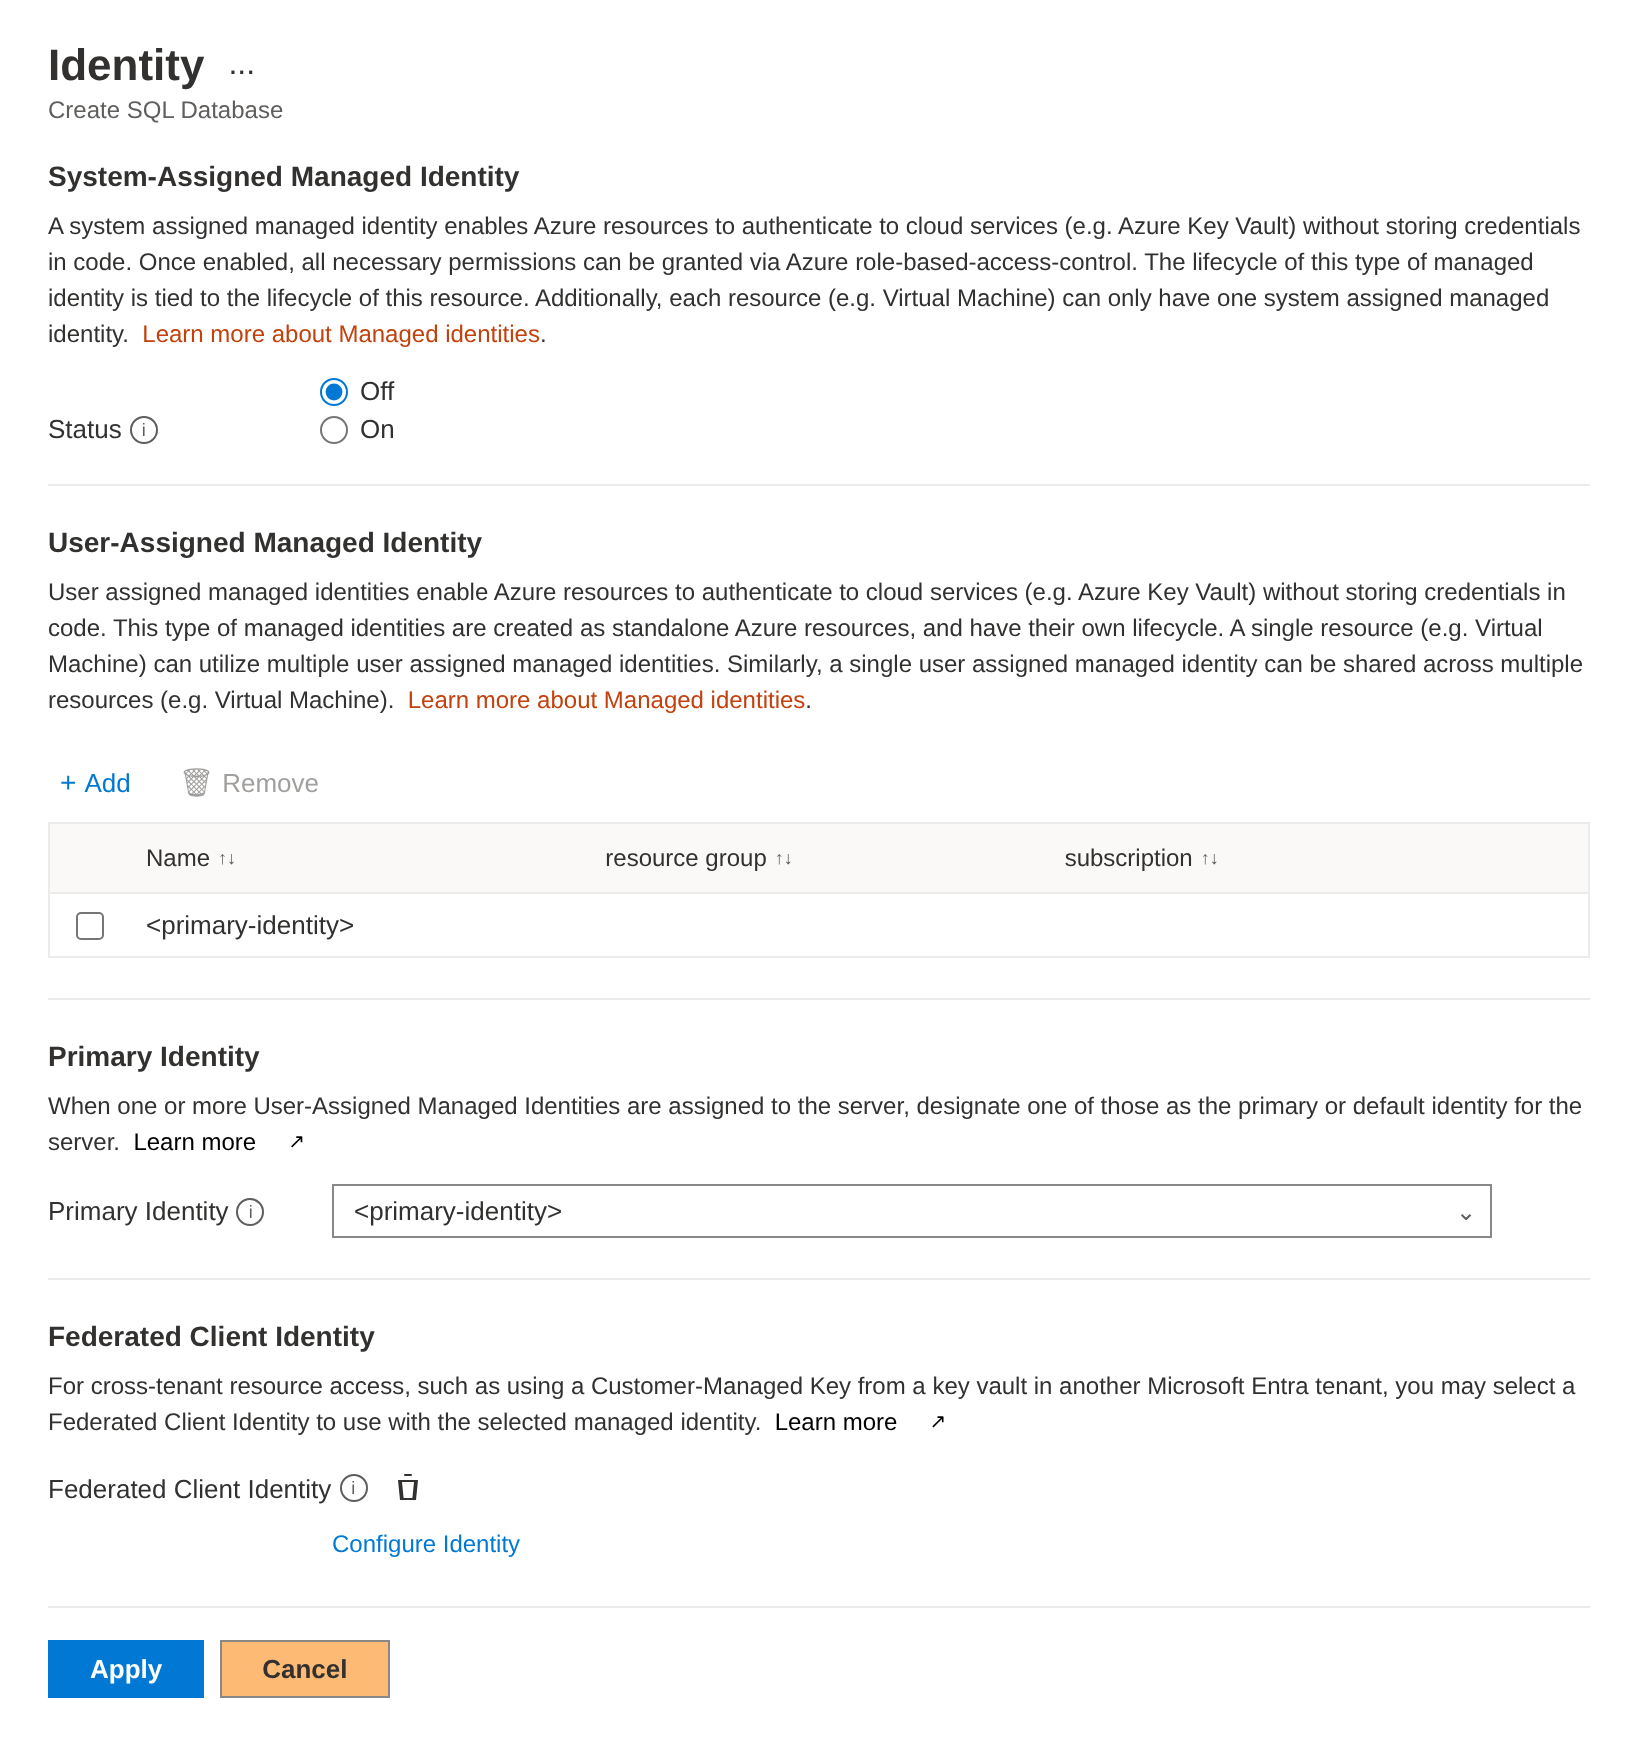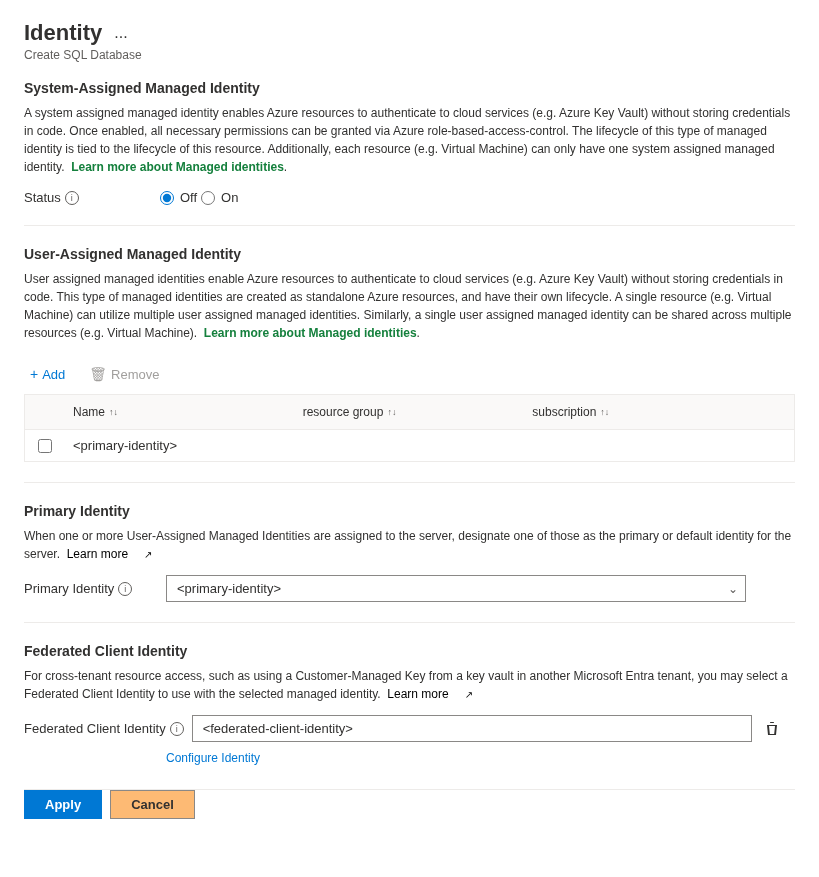--- a/index.html
+++ b/index.html
@@ -31,24 +31,23 @@
       color: #323130;
       margin-bottom: 8px;
     }
     .description {
       font-size: 12px;
       color: #323130;
       line-height: 1.5;
       margin-bottom: 12px;
     }
     .link {
-      color: #15803d;
+      color: #c2410c;
       text-decoration: none;
       cursor: pointer;
-      font-weight: bold;
     }
     .link-with-icon {
       color: #000000;
       text-decoration: none;
       cursor: pointer;
       display: inline-flex;
       align-items: center;
       gap: 16px;
     }
     .external-icon {
@@ -77,21 +76,21 @@
       display: inline-flex;
       align-items: center;
       justify-content: center;
       font-size: 9px;
       color: #605e5c;
       cursor: pointer;
       flex-shrink: 0;
     }
     .radio-group {
       display: flex;
-      flex-direction: row;
+      flex-direction: column;
       gap: 4px;
     }
     .radio-option {
       display: flex;
       align-items: center;
       gap: 6px;
       font-size: 13px;
       cursor: pointer;
     }
     .radio-option input[type="radio"] {
@@ -240,20 +239,21 @@
       color: #0078d4;
       font-size: 12px;
       cursor: pointer;
       text-decoration: none;
       margin-left: 142px;
     }
     .footer-buttons {
       display: flex;
       gap: 8px;
       margin-top: 24px;
+      padding-top: 16px;
       border-top: 1px solid #edebe9;
     }
     .btn-primary {
       background: #0078d4;
       color: #fff;
       border: 1px solid #0078d4;
       padding: 6px 20px;
       font-size: 13px;
       font-weight: 600;
       cursor: pointer;
@@ -398,21 +398,20 @@
     &nbsp;<a class="link-with-icon" href="#">
       <span>Learn more</span>
       <span class="external-icon">↗</span>
     </a>
   </div>
   <div class="federated-field-row">
     <div class="field-label">
       <span>Federated Client Identity</span>
       <span class="info-icon">i</span>
     </div>
-    <input class="federated-input" type="text" value="&lt;federated-client-identity&gt;" style="">
     <button class="delete-btn">
       <svg width="16" height="16" viewBox="0 0 16 16" fill="none" xmlns="http://www.w3.org/2000/svg">
         <path d="M6.5 1h3a.5.5 0 0 1 0 1h-3a.5.5 0 0 1 0-1zM3 4h10l-1 10H4L3 4zm2 1l.8 8h4.4l.8-8H5z" fill="#323130"></path>
       </svg>
     </button>
   </div>
   <a class="configure-link" href="#">Configure Identity</a>
 </div>
 
 <div class="footer-buttons">

